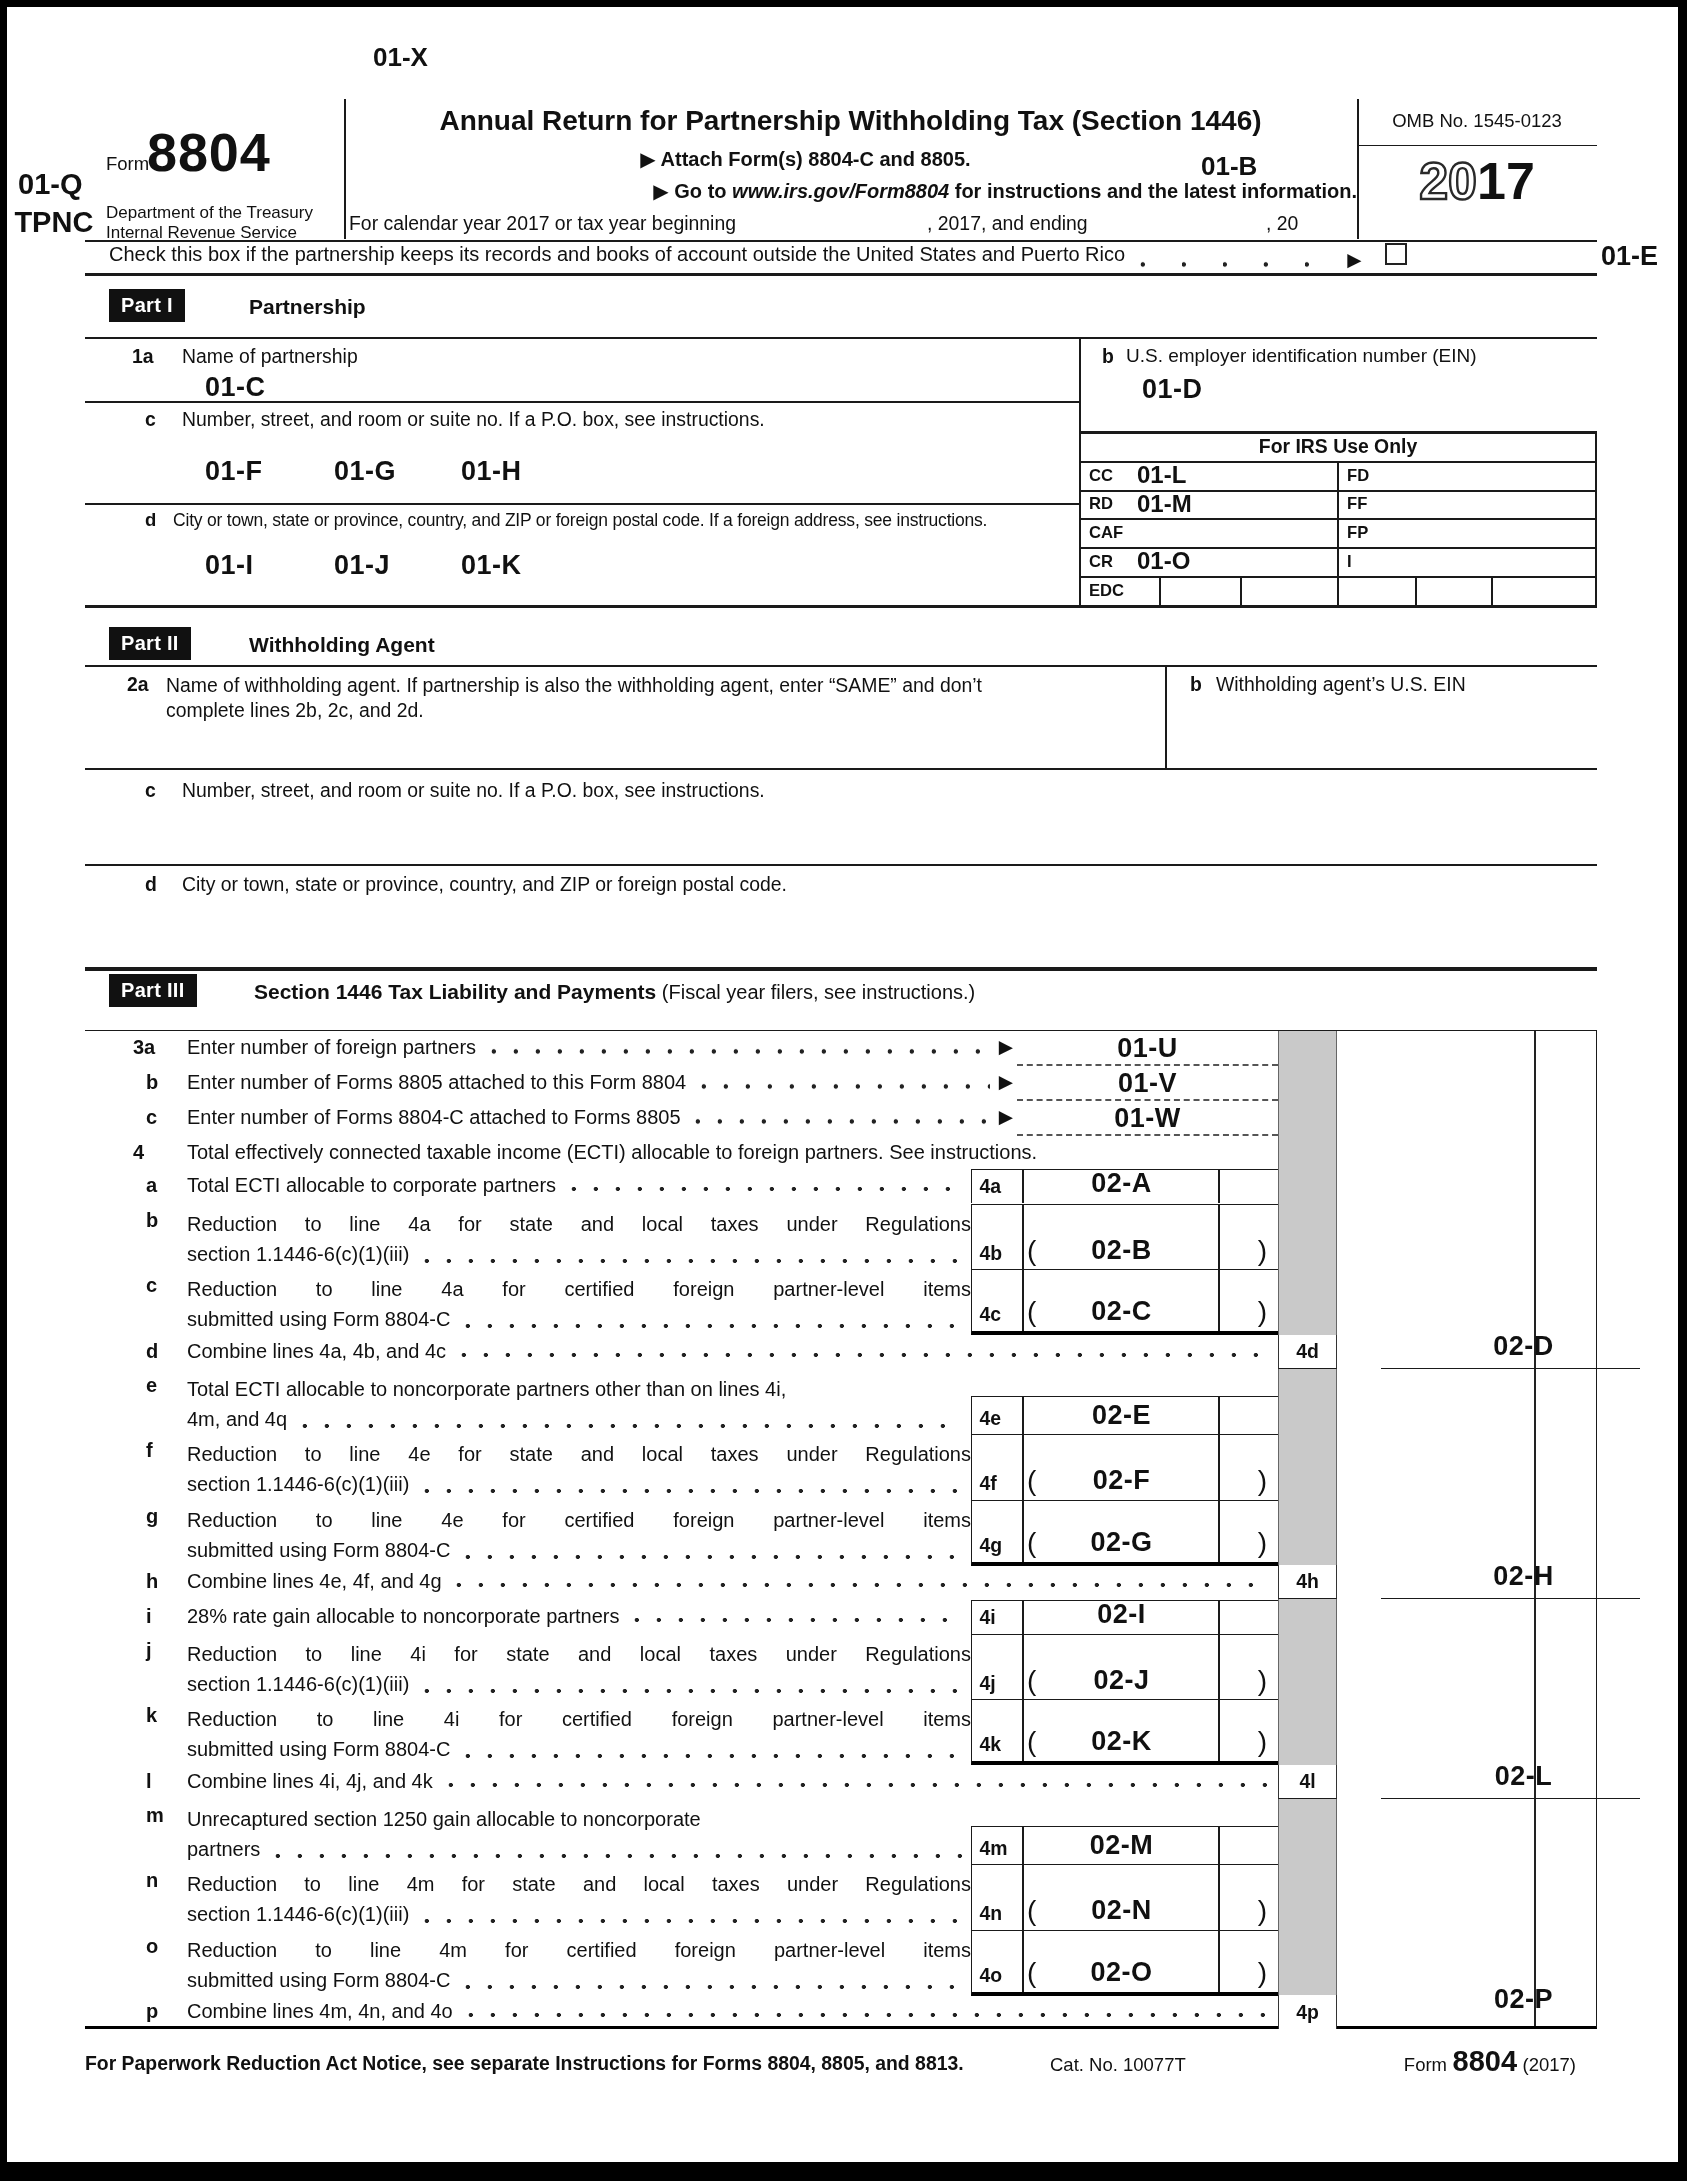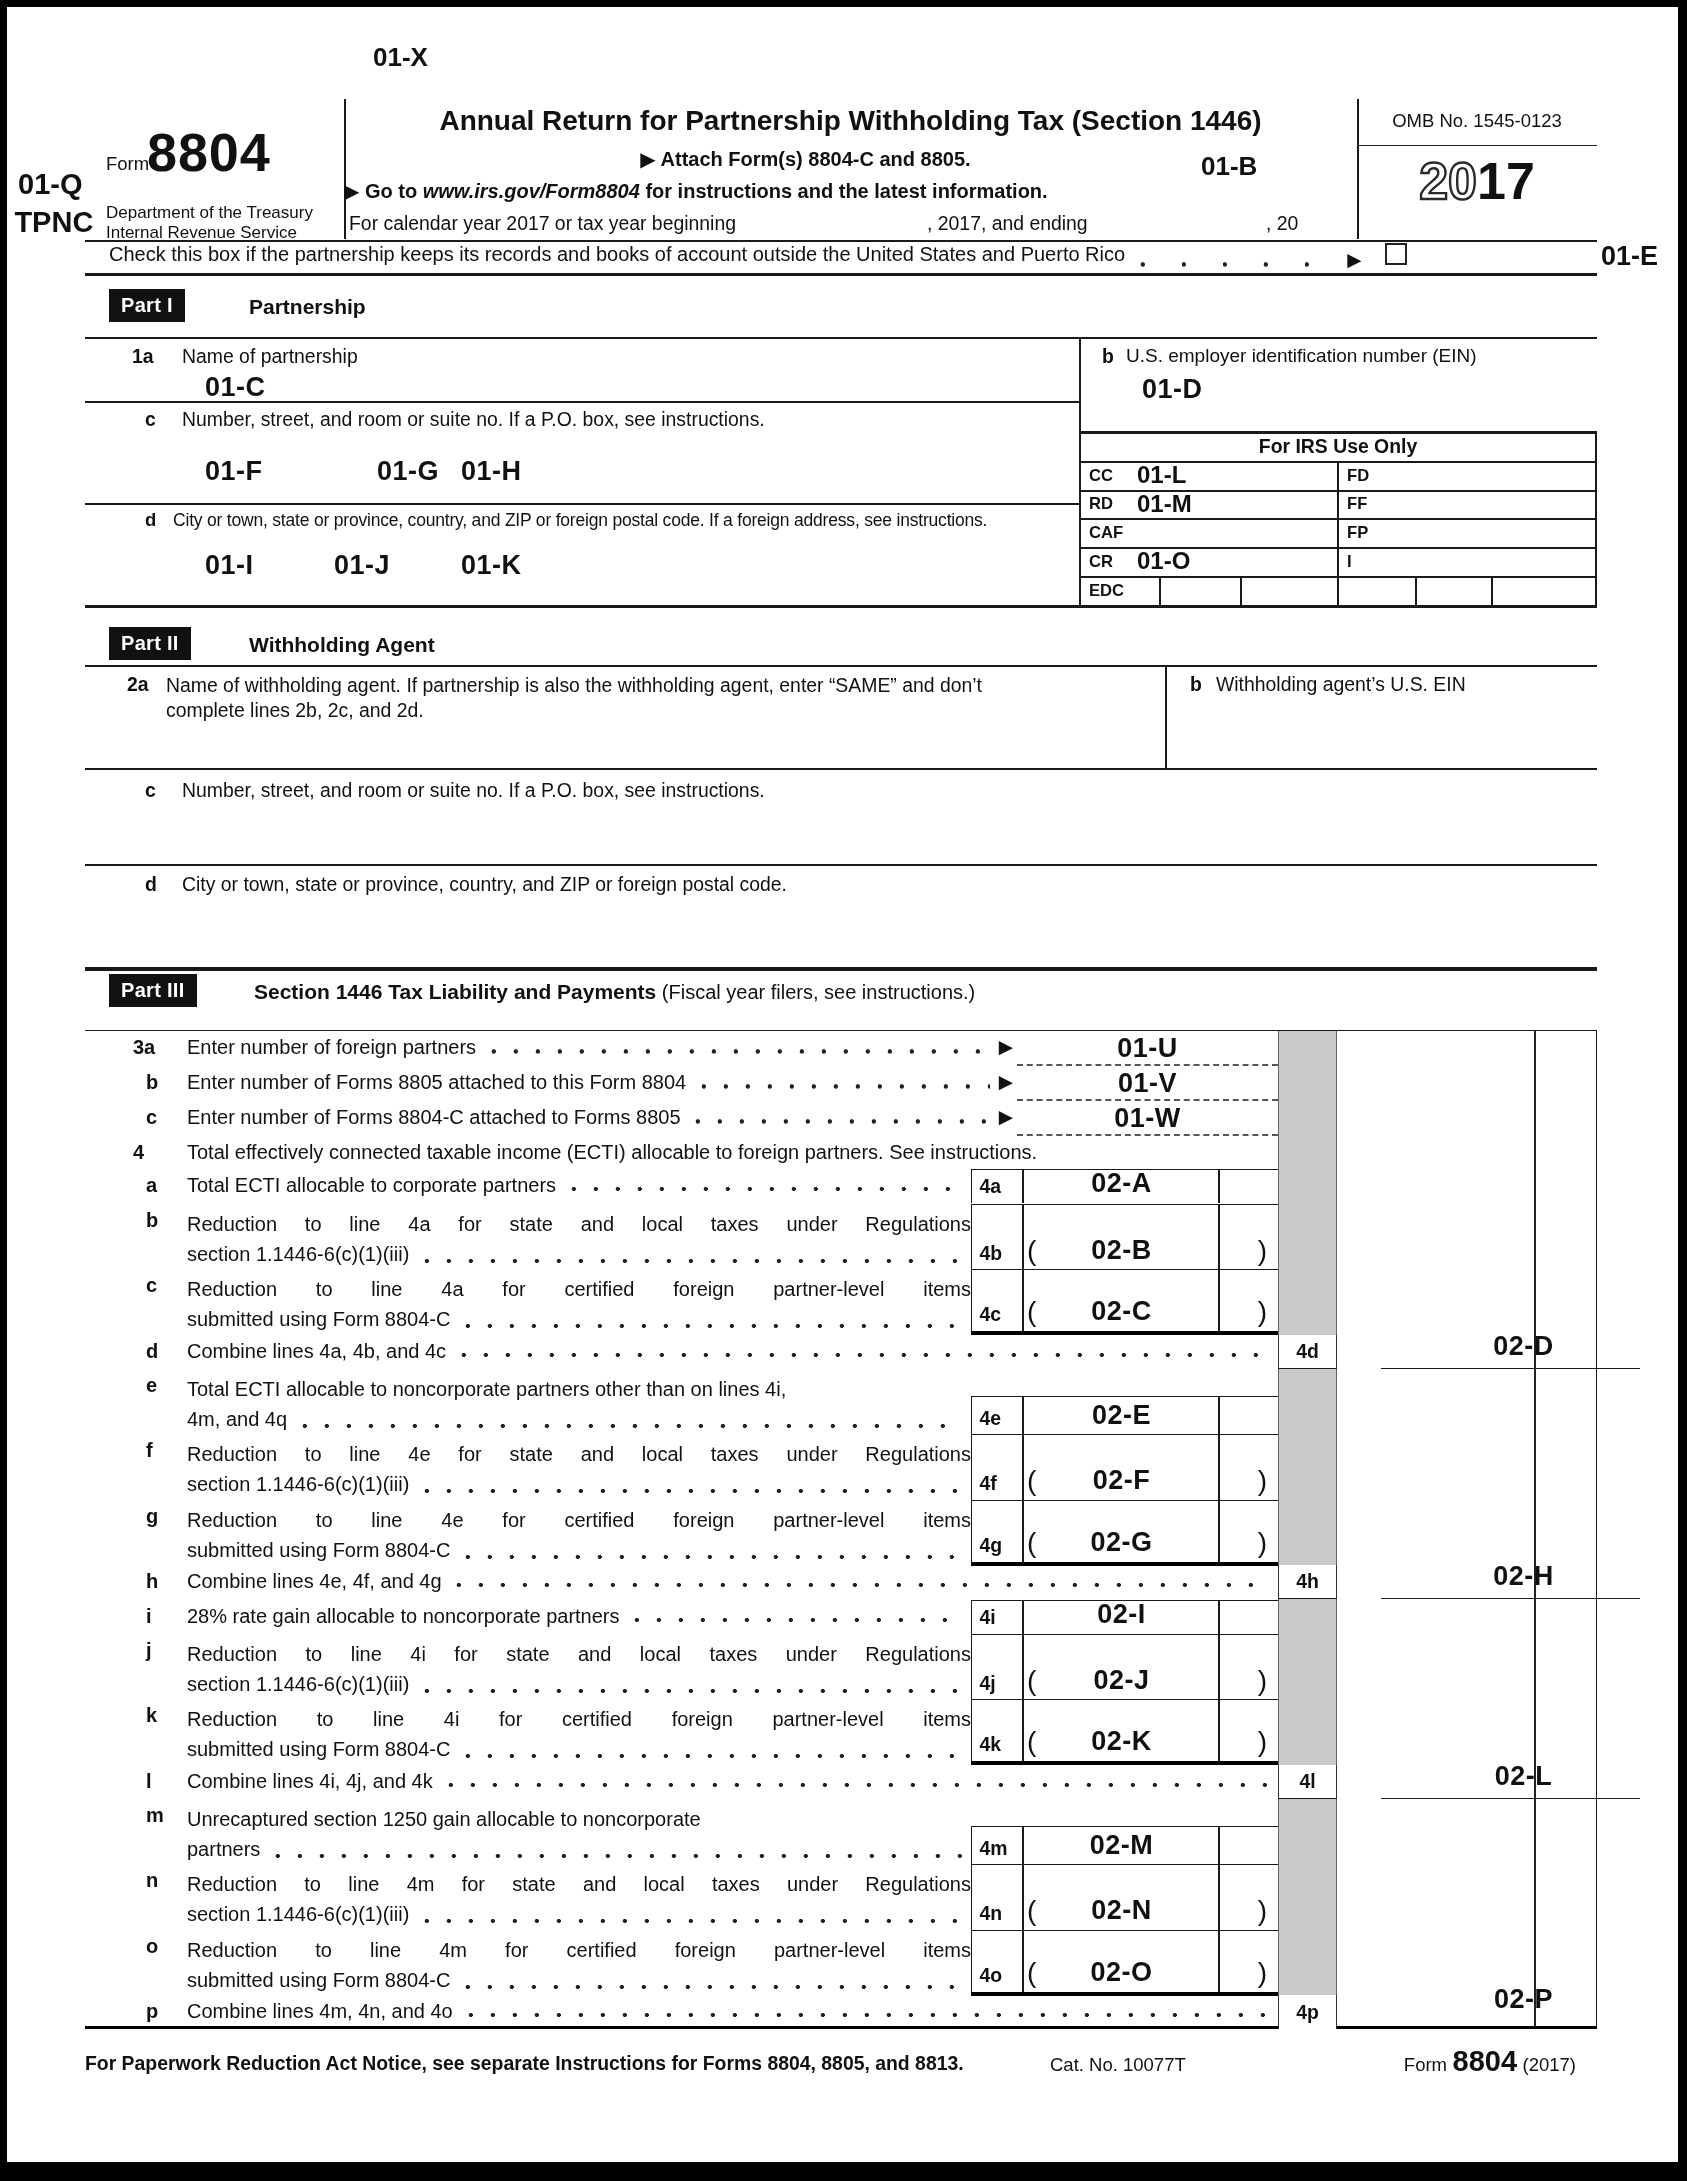--- a/index.html
+++ b/index.html
@@ -71,21 +71,21 @@
 
   <div class="vline" style="left:337px;top:92px;height:140px;width:2px;"></div>
   <div class="vline" style="left:1350px;top:92px;height:140px;width:2px;"></div>
 
   <div class="abs b" style="left:337px;top:98px;width:1013px;text-align:center;font-size:28px;">Annual Return for Partnership Withholding Tax (Section 1446)</div>
   <div class="abs b" style="left:337px;top:140px;width:923px;text-align:center;font-size:20px;">
     <span>▶</span>
     <span>Attach Form(s) 8804-C and 8805.</span>
   </div>
   <div class="abs b" style="left:1194px;top:144px;font-size:26px;">01-B</div>
-  <div class="abs b" style="left:337px;top:172px;width:1013px;text-align:left;font-size:20px;">
+  <div class="abs b" style="left:337px;top:172px;width:1013px;text-align:right;font-size:20px;">
     <span>▶</span>
     <span>Go to </span><span class="i">www.irs.gov/Form8804</span><span> for instructions and the latest information.</span>
   </div>
   <div class="abs" style="left:342px;top:205px;font-size:19.4px;">For calendar year 2017 or tax year beginning</div>
   <div class="abs" style="left:920px;top:205px;font-size:19.4px;">, 2017, and ending</div>
   <div class="abs" style="left:1259px;top:205px;font-size:19.4px;">, 20</div>
 
   <div class="abs" style="left:1350px;top:103px;width:240px;text-align:center;font-size:18.5px;">OMB No. 1545-0123</div>
   <div class="hline" style="left:1350px;top:138px;width:240px;height:1.2px;"></div>
   <div class="abs b" style="left:1350px;top:144px;width:240px;text-align:center;font-size:52px;">
@@ -115,21 +115,21 @@
 
   <div class="abs b lab" style="left:1095px;top:338px;">b</div>
   <div class="abs" style="left:1119px;top:338px;font-size:19px;">U.S. employer identification number (EIN)</div>
   <div class="abs code" style="left:1135px;top:367px;">01-D</div>
 
   <div class="hline" style="left:78px;top:394px;width:994px;"></div>
 
   <div class="abs b lab" style="left:138px;top:401px;">c</div>
   <div class="abs lab" style="left:175px;top:401px;">Number, street, and room or suite no. If a P.O. box, see instructions.</div>
   <div class="abs code" style="left:198px;top:449px;">01-F</div>
-  <div class="abs code" style="left:327px;top:449px;margin-left:43px;">01-G</div>
+  <div class="abs code" style="left:327px;top:449px;">01-G</div>
   <div class="abs code" style="left:454px;top:449px;">01-H</div>
 
   <div class="hline" style="left:78px;top:496px;width:994px;"></div>
 
   <div class="abs b" style="left:138px;top:502px;font-size:18.5px;">d</div>
   <div class="abs" style="left:166px;top:503px;font-size:17.5px;letter-spacing:-0.2px;white-space:nowrap;">City or town, state or province, country, and ZIP or foreign postal code. If a foreign address, see instructions.</div>
   <div class="abs code" style="left:198px;top:543px;">01-I</div>
   <div class="abs code" style="left:327px;top:543px;">01-J</div>
   <div class="abs code" style="left:454px;top:543px;">01-K</div>
 

